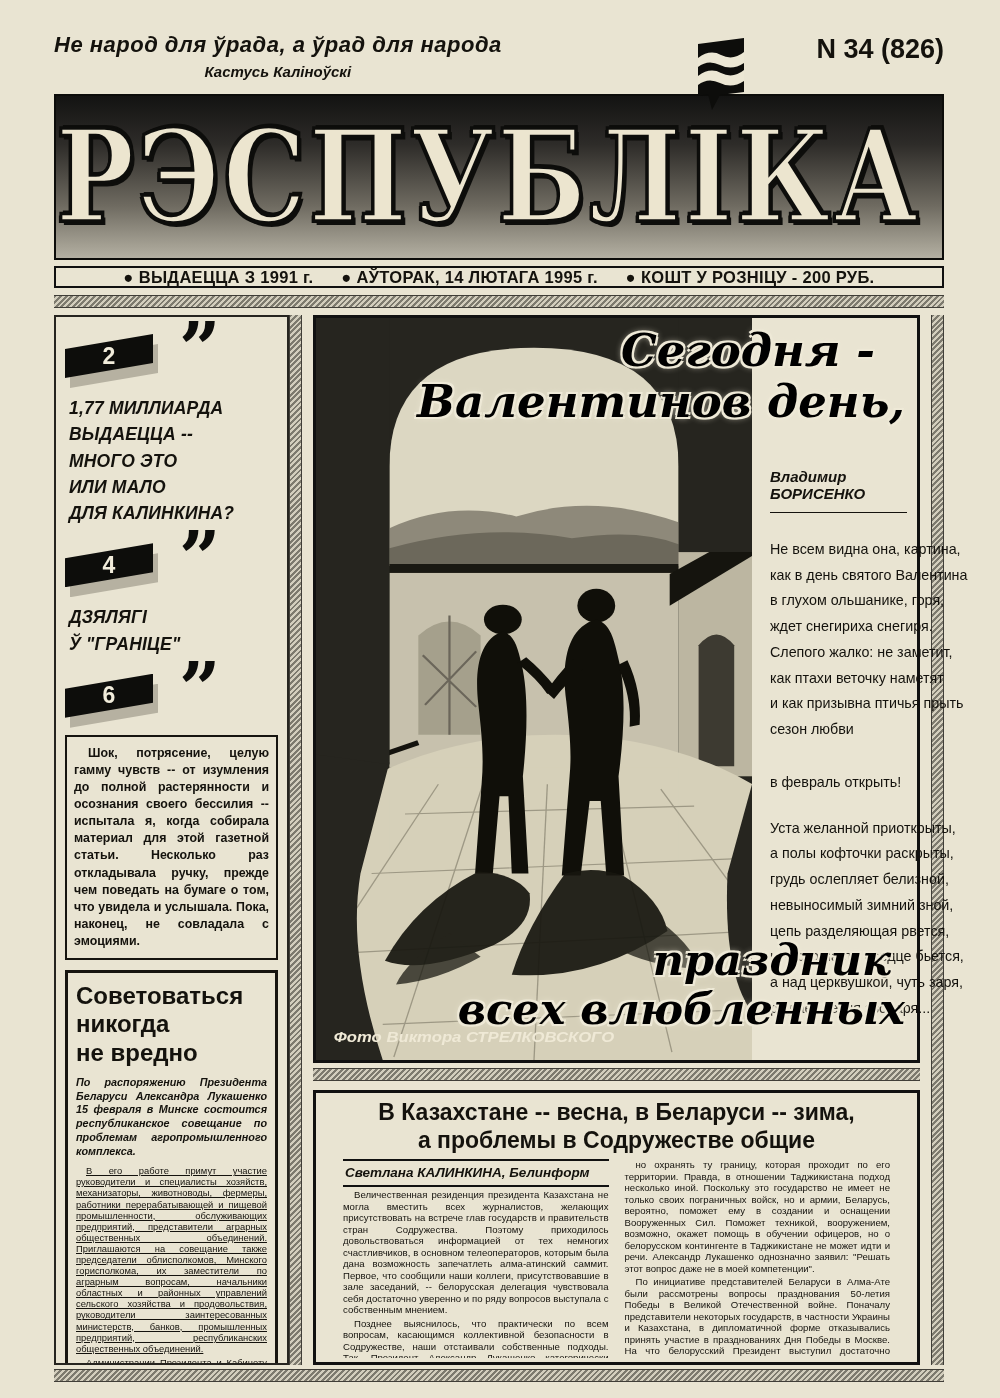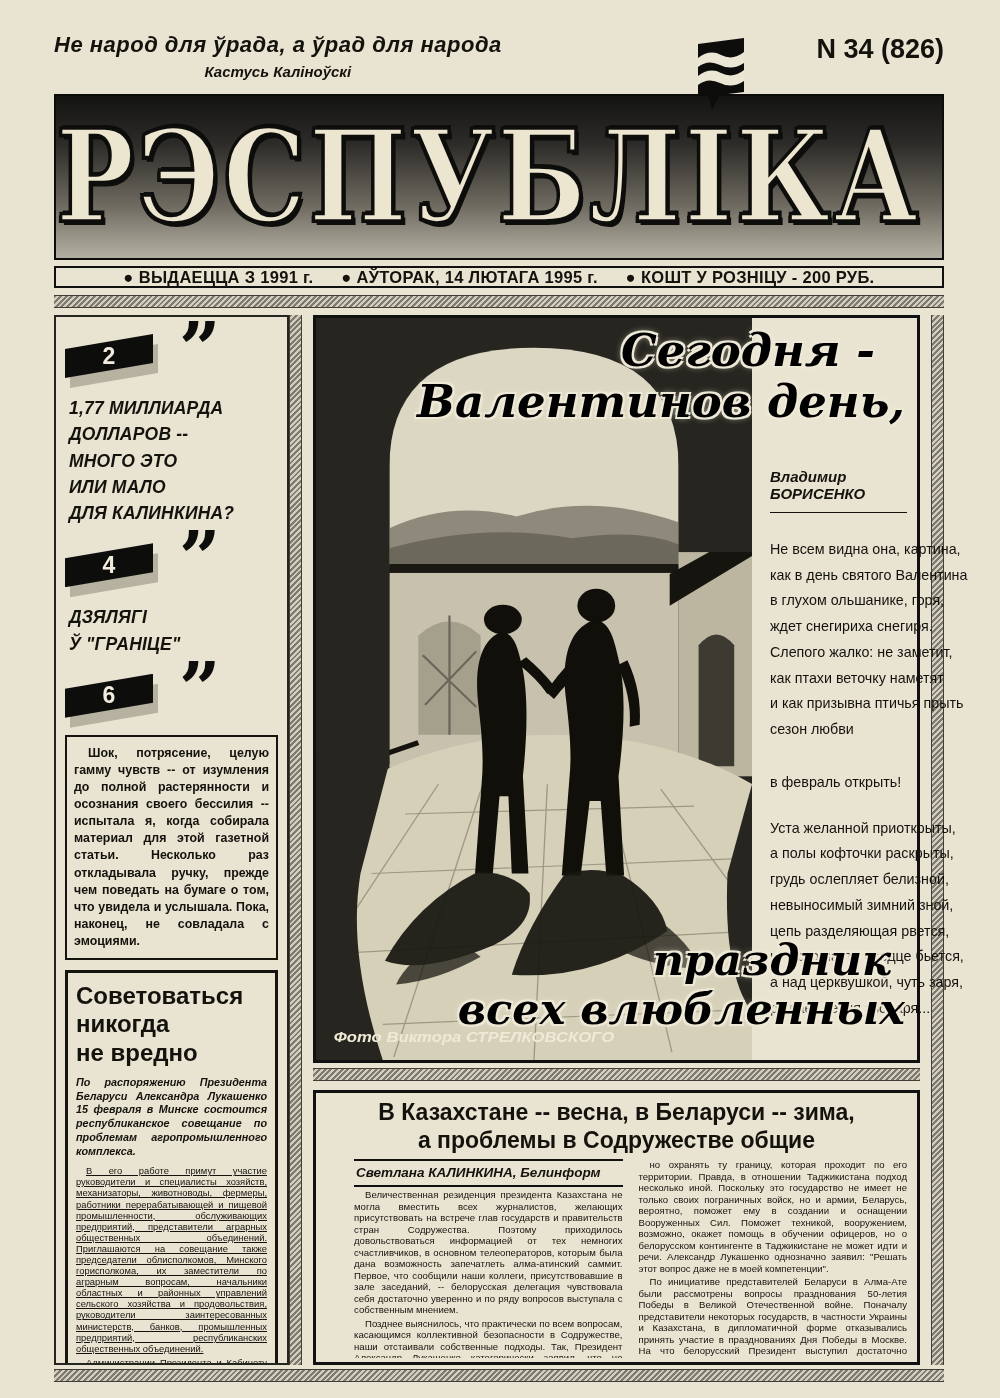--- a/index.html
+++ b/index.html
@@ -88,23 +88,23 @@
     font-style:italic; color:#000000; font-weight:bold;
     text-shadow:-2px -2px 0 #eee9d7, 2px -2px 0 #eee9d7, -2px 2px 0 #eee9d7, 2px 2px 0 #eee9d7, 0 0 7px #eee9d7; }
   .script-top { top:8px; right:12px; }
   .script-top .l1 { font-size:45px; padding-right:30px; line-height:1.1; }
   .script-top .l2 { font-size:45px; line-height:1.15; }
   .script-bottom { bottom:26px; right:12px; }
   .script-bottom .l1 { font-size:43px; padding-right:14px; line-height:1.1; }
   .script-bottom .l2 { font-size:43px; line-height:1.15; }
   
   .article-box { flex:1; border:3px solid #111; box-sizing:border-box;
-    padding:6px 10px 4px; overflow:hidden; display:flex; flex-direction:column; }
+    padding:6px 27px 4px; overflow:hidden; display:flex; flex-direction:column; }
   .article-headline { text-align:center; font-weight:bold; font-size:23px; line-height:1.2; }
-  .article-cols { display:flex; gap:16px; flex:1; overflow:hidden; margin-top:5px;margin-left:28px; }
+  .article-cols { display:flex; gap:16px; flex:1; overflow:hidden; margin-top:5px; }
   .acol { flex:1; font-size:9.6px; line-height:1.2; text-align:justify; min-width:0; }
   .acol p { margin:0 0 2px; text-indent:11px; }
   .article-byline { border-top:2.5px solid #111; border-bottom:2.5px solid #111;
     font-weight:bold; font-style:italic; font-size:13.5px; padding:4px 2px; margin-bottom:5px;
     text-indent:0 !important; }
   .hatch-bottom { margin-top:4px; }
 </style>
 </head>
 <body>
 
@@ -144,21 +144,21 @@
 
       <div class="pointer">
         <div class="pointer-shadow"></div>
         <div class="pointer-flag">
           <span>2</span>
         </div>
         <div class="pointer-quote">”</div>
       </div>
       <div class="teaser">
         <div>1,77 МИЛЛИАРДА</div>
-        <div>ДОЛЛАРОВ --</div>
+        <div>ВЫДАЕЦЦА --</div>
         <div>МНОГО ЭТО</div>
         <div>ИЛИ МАЛО</div>
         <div>ДЛЯ КАЛИНКИНА?</div>
       </div>
 
       <div class="pointer">
         <div class="pointer-shadow"></div>
         <div class="pointer-flag">
           <span>4</span>
         </div>

